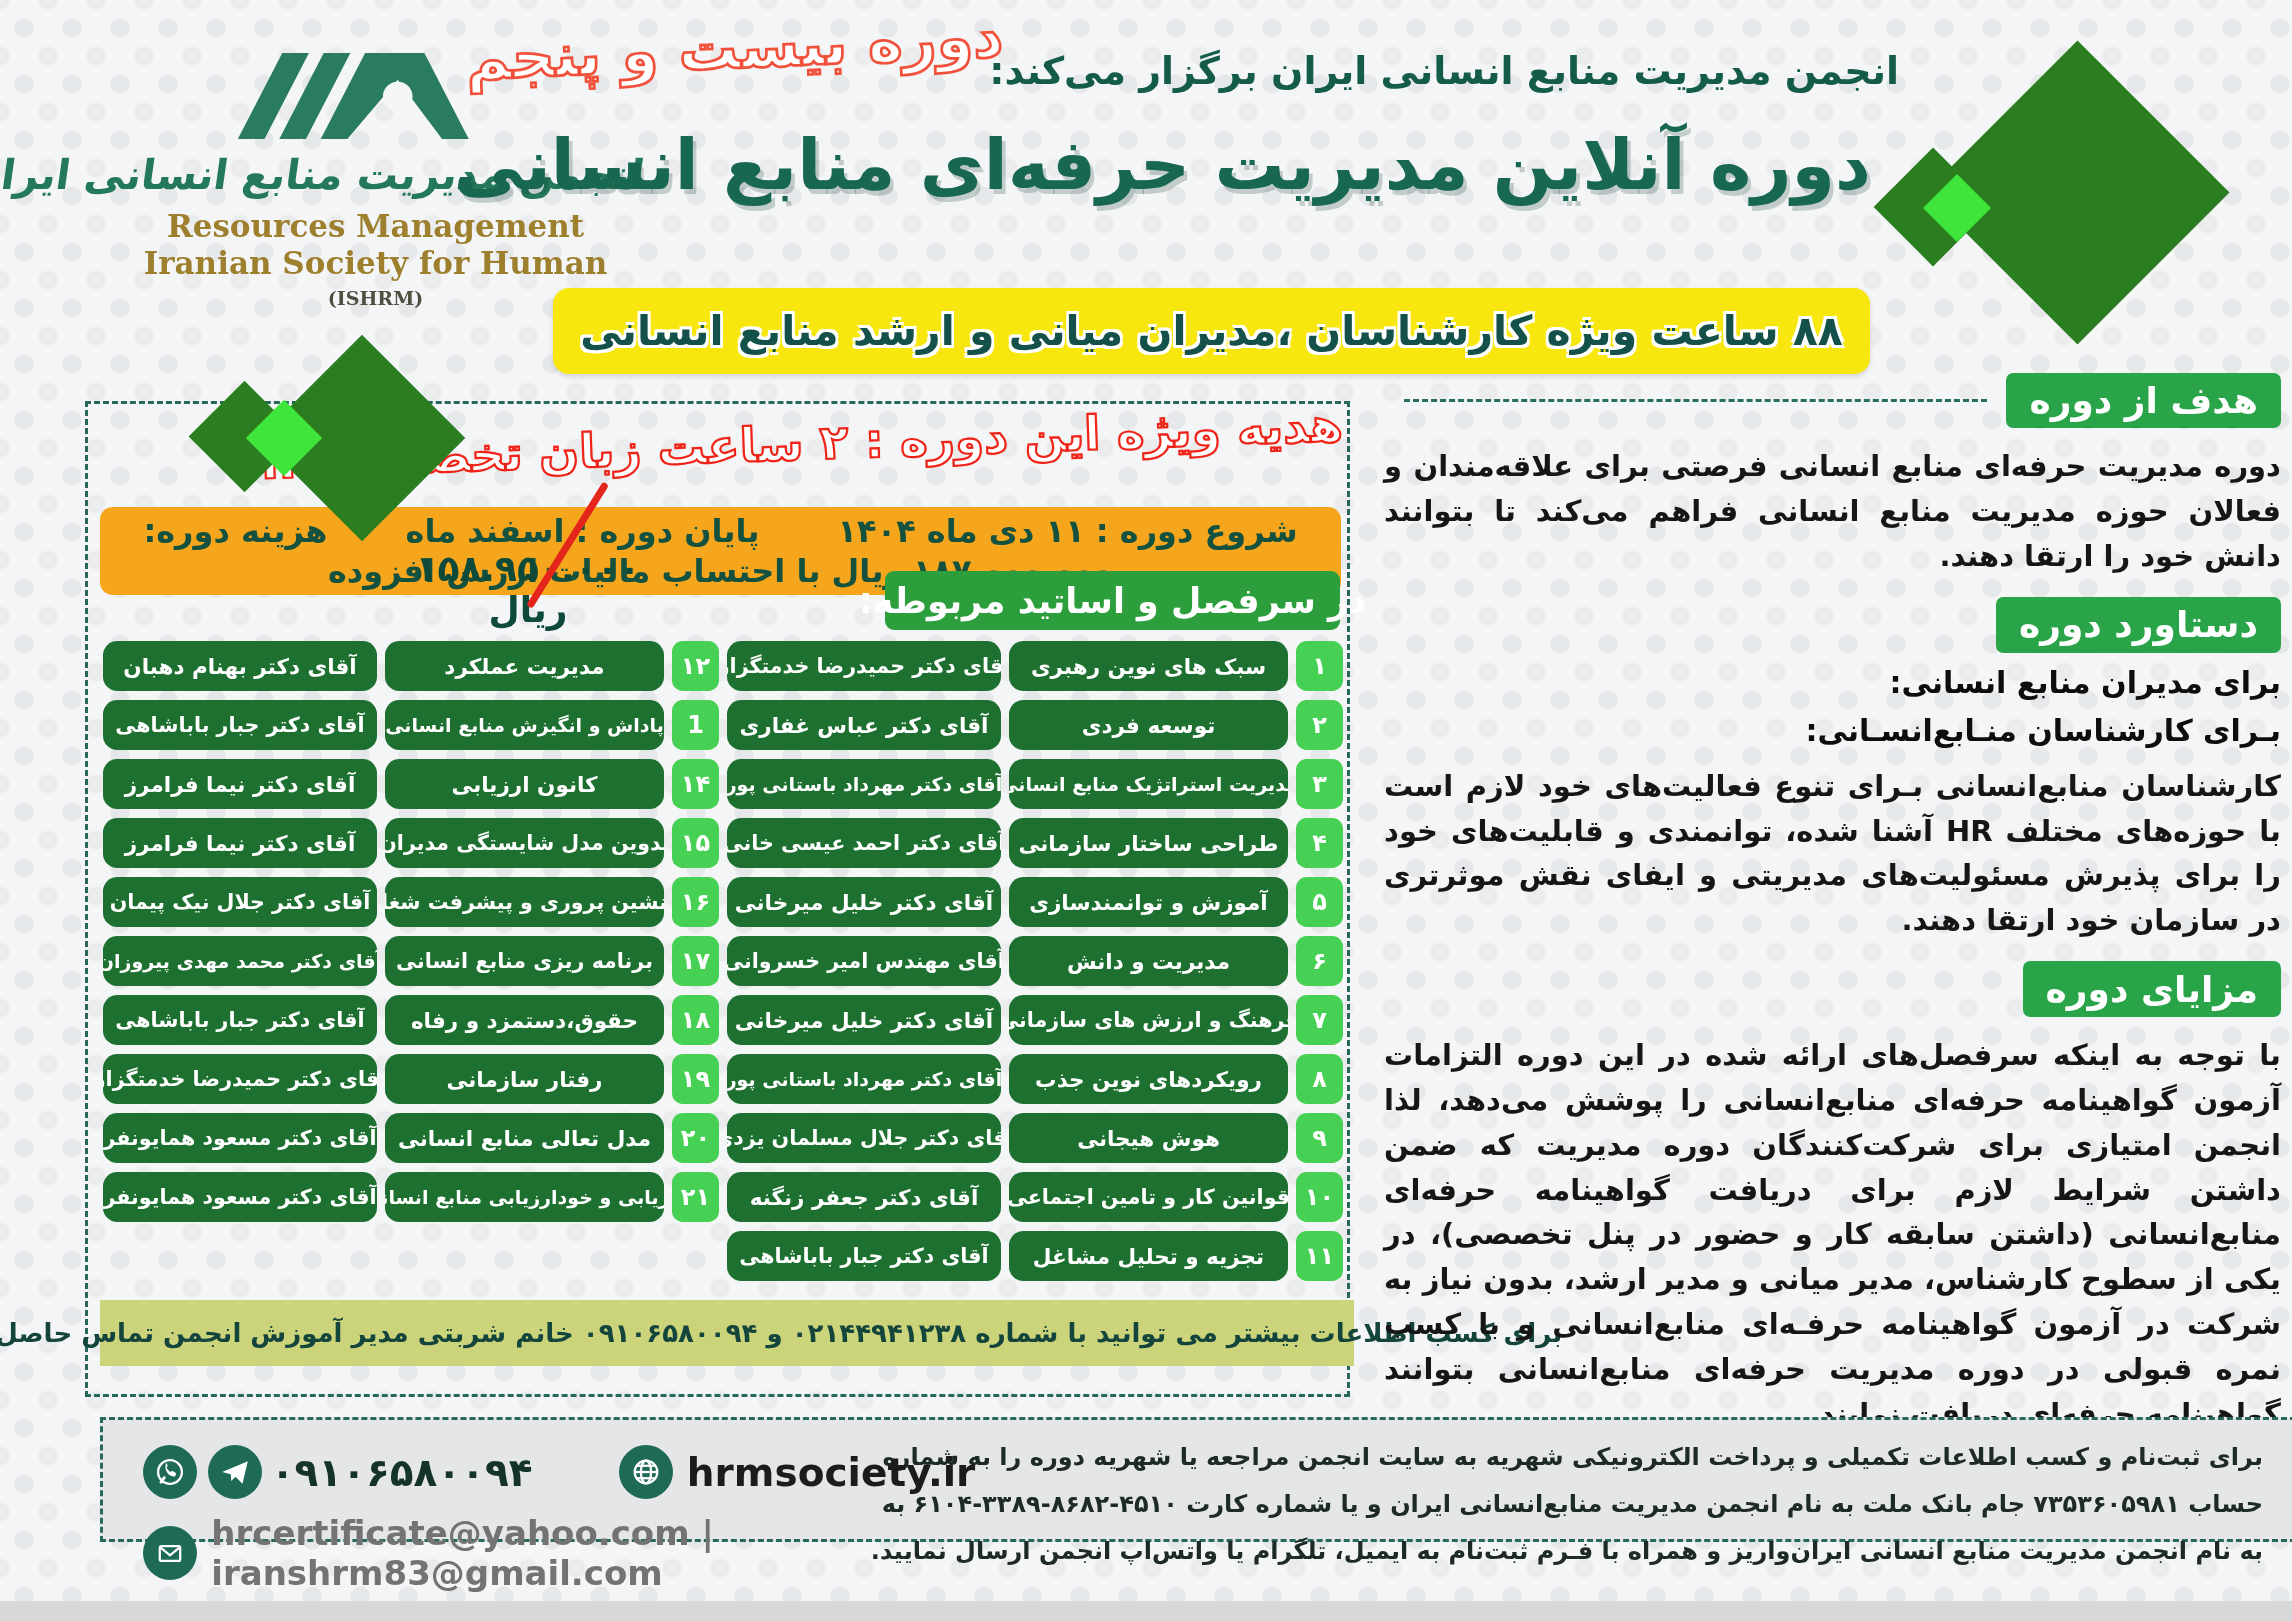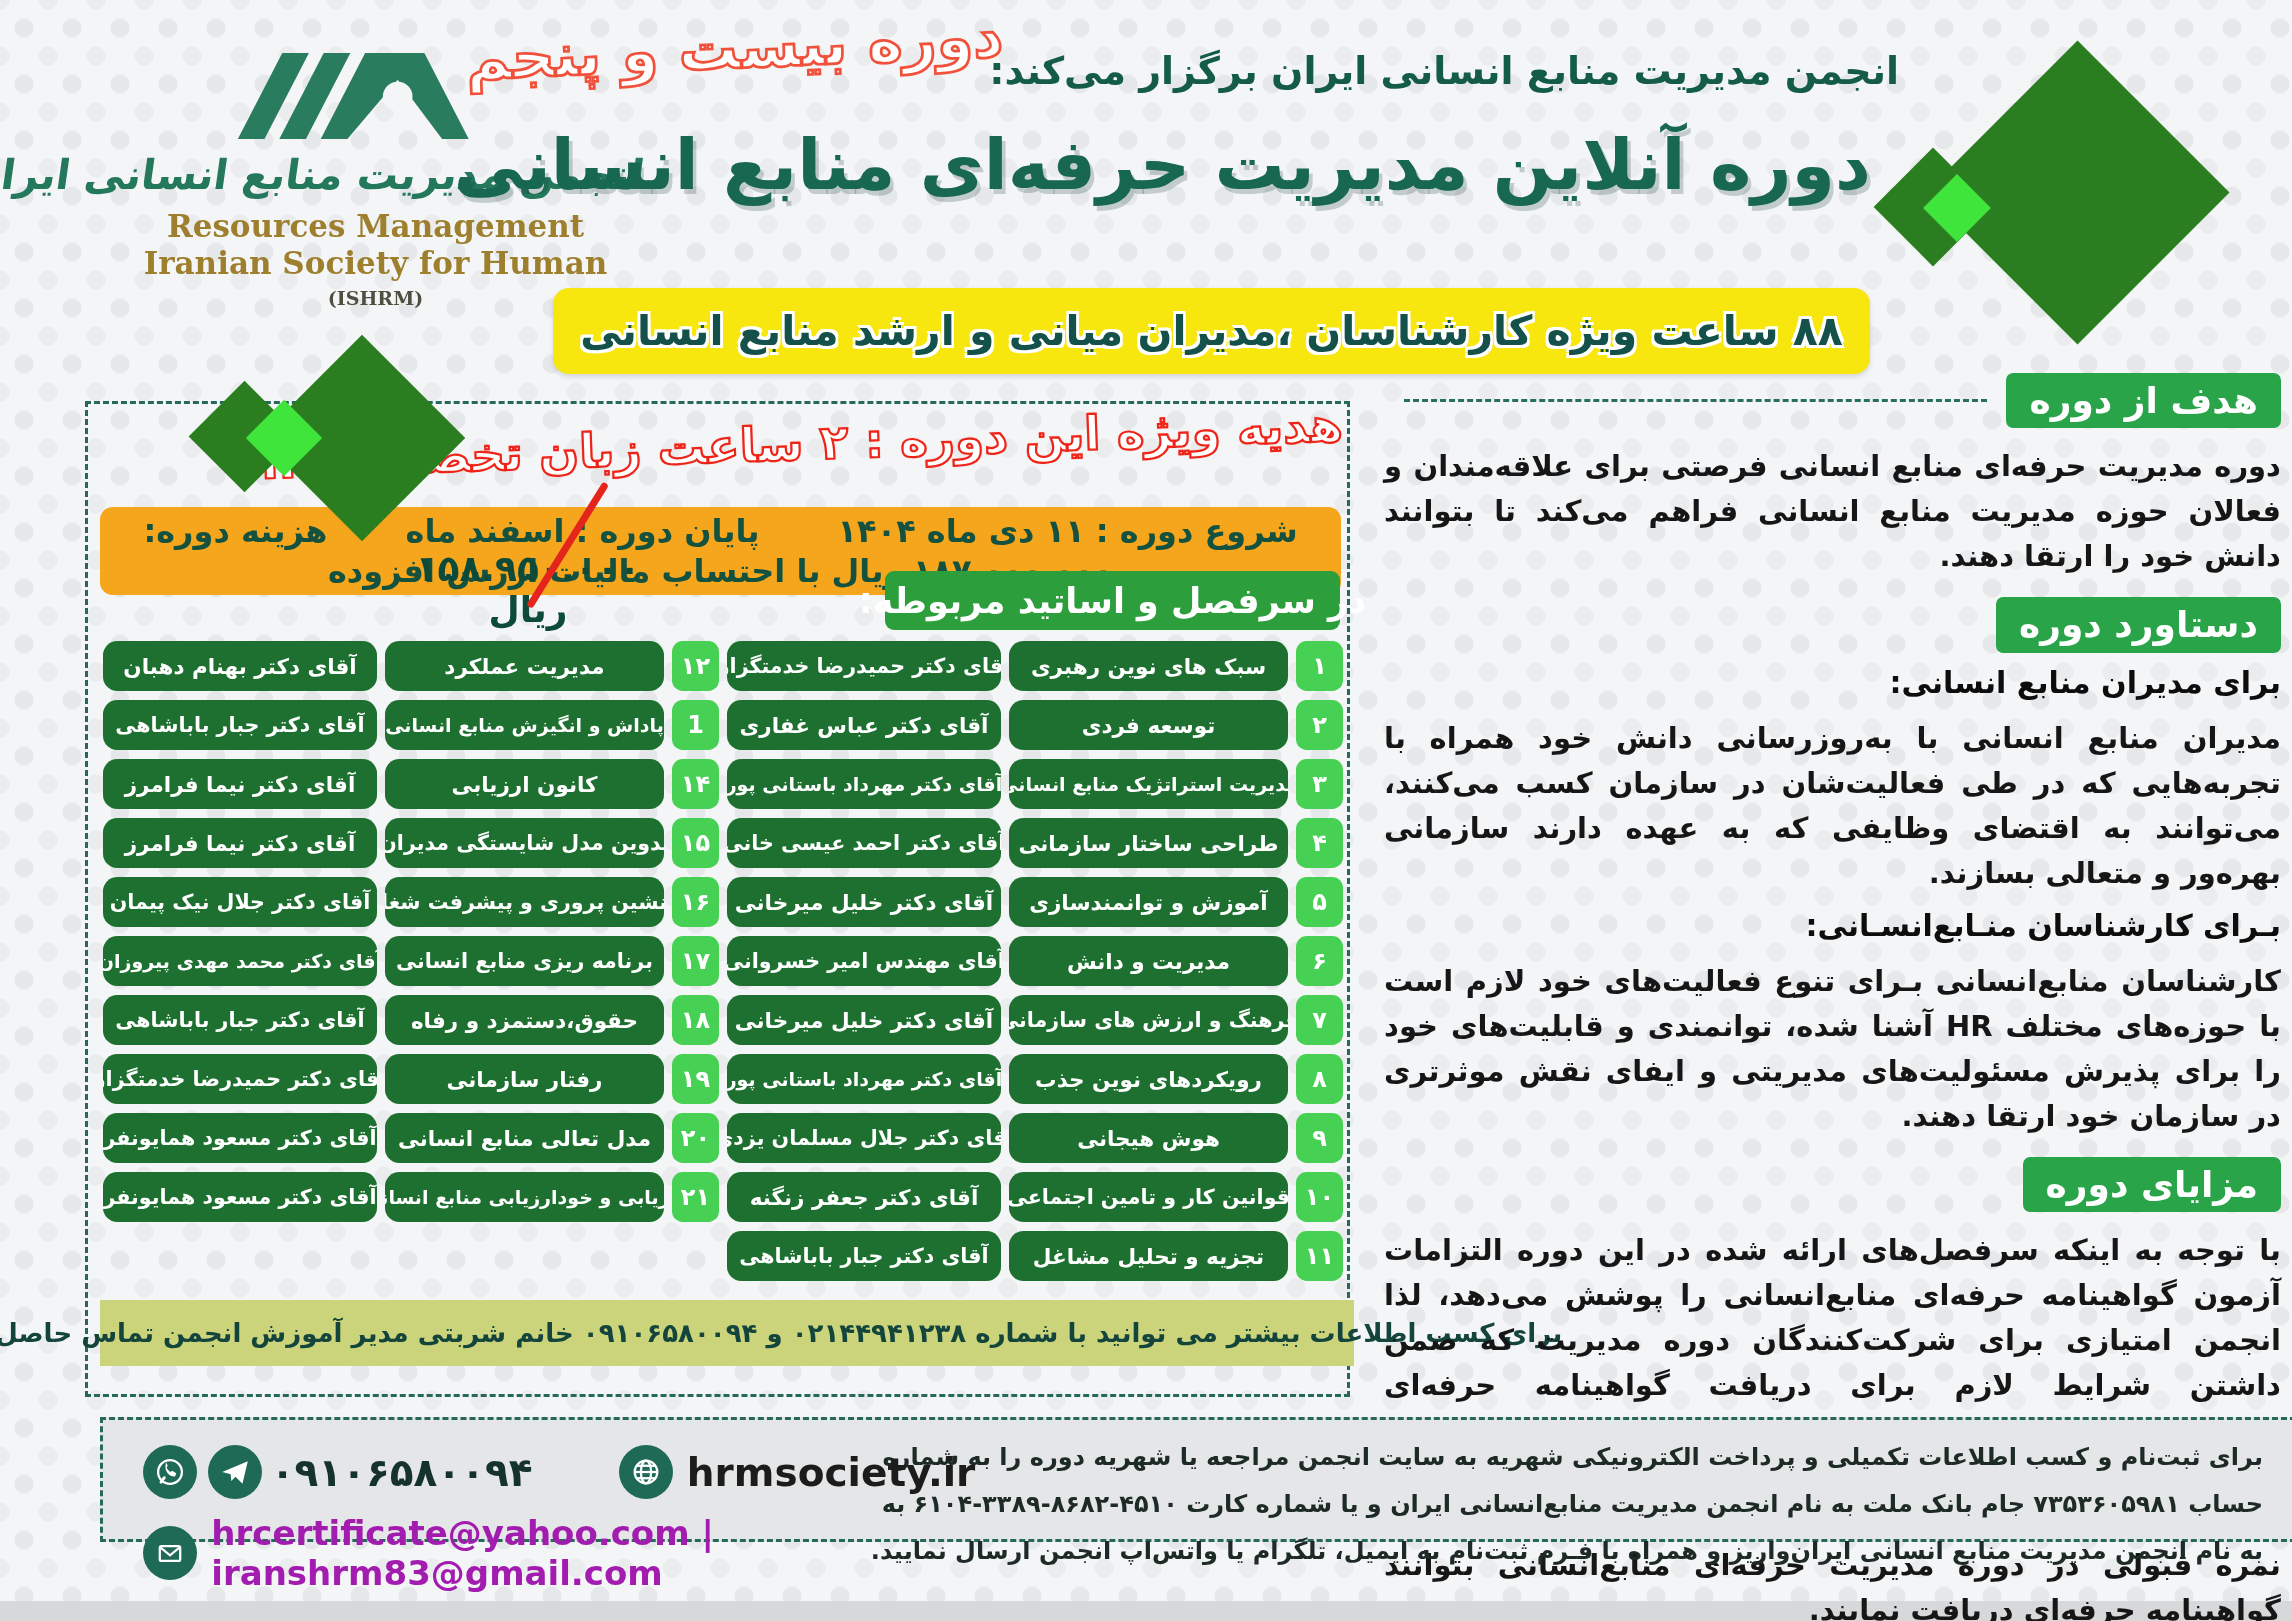--- a/index.html
+++ b/index.html
@@ -125,21 +125,21 @@
     background:#e5e6e7; border:3.6px dashed #26695a; display:flex; z-index:3;
   }
   .contacts { width:1021px; position:relative; }
   .contact-row { position:absolute; display:flex; align-items:center; }
   .circle-icon {
     width:54px; height:54px; border-radius:50%; background:#1e6a57;
     display:flex; align-items:center; justify-content:center; flex:none;
   }
   .phone-num { font-size:39px; font-weight:bold; color:#15332b; margin:0 23px 0 9px; }
   .site { font-size:39px; font-weight:bold; color:#1c1c1c; margin-left:14.3px; }
-  .emails { font-size:34px; font-weight:bold; color:#a21caf; margin-left:14.3px; }
+  .emails { font-size:34px; font-weight:bold; color:#737373; margin-left:14.3px; }
   .reg-text { flex:1; direction:rtl; padding:14.3px 30px 9px 9px; }
   .reg-text .line { font-size:24px; font-weight:bold; color:#1d2a26; line-height:1.95; text-align:right; white-space:nowrap; }
   .line3 { display:flex; justify-content:space-between; direction:rtl; }
   .line3 .b { font-weight:bold; }
   .bottom-strip { position:absolute; left:0; top:1601px; width:2293px; height:20.6px; background:#d7d8da; }
 </style>
 </head>
 <body>
 
 <div class="page">
@@ -266,21 +266,20 @@
     <div class="sec-head">
       <span class="badge-green">هدف از دوره</span>
       <span class="dash-line"></span>
     </div>
     <p>دوره مدیریت حرفه‌ای منابع انسانی فرصتی برای علاقه‌مندان و فعالان حوزه مدیریت منابع انسانی فراهم می‌کند تا بتوانند دانش خود را ارتقا دهند.</p>
 
     <div class="sec-head mt">
       <span class="badge-green">دستاورد دوره</span>
     </div>
     <h4>برای مدیران منابع انسانی:</h4>
-    <p>مدیران منابع انسانی با به‌روزرسانی دانش خود همراه با تجربه‌هایی که در طی فعالیت‌شان در سازمان کسب می‌کنند، می‌توانند به اقتضای وظایفی که به عهده دارند سازمانی بهره‌ور و متعالی بسازند.</p>
     <h4>بـرای کارشناسان منـابع‌انسـانی:</h4>
     <p>کارشناسان منابع‌انسانی بـرای تنوع فعالیت‌های خود لازم است با حوزه‌های مختلف HR آشنا شده، توانمندی و قابلیت‌های خود را برای پذیرش مسئولیت‌های مدیریتی و ایفای نقش موثرتری در سازمان خود ارتقا دهند.</p>
 
     <div class="sec-head mt">
       <span class="badge-green">مزایای دوره</span>
     </div>
     <p>با توجه به اینکه سرفصل‌های ارائه شده در این دوره التزامات آزمون گواهینامه حرفه‌ای منابع‌انسانی را پوشش می‌دهد، لذا انجمن امتیازی برای شرکت‌کنندگان دوره مدیریت که ضمن داشتن شرایط لازم برای دریافت گواهینامه حرفه‌ای منابع‌انسانی (داشتن سابقه کار و حضور در پنل تخصصی)، در یکی از سطوح کارشناس، مدیر میانی و مدیر ارشد، بدون نیاز به شرکت در آزمون گواهینامه حرفـه‌ای منابع‌انسانی و با کسب نمره قبولی در دوره مدیریت حرفه‌ای منابع‌انسانی بتوانند گواهینامه حرفه‌ای دریافت نمایند.</p>
   </div>
 
   <div class="footer-box">

